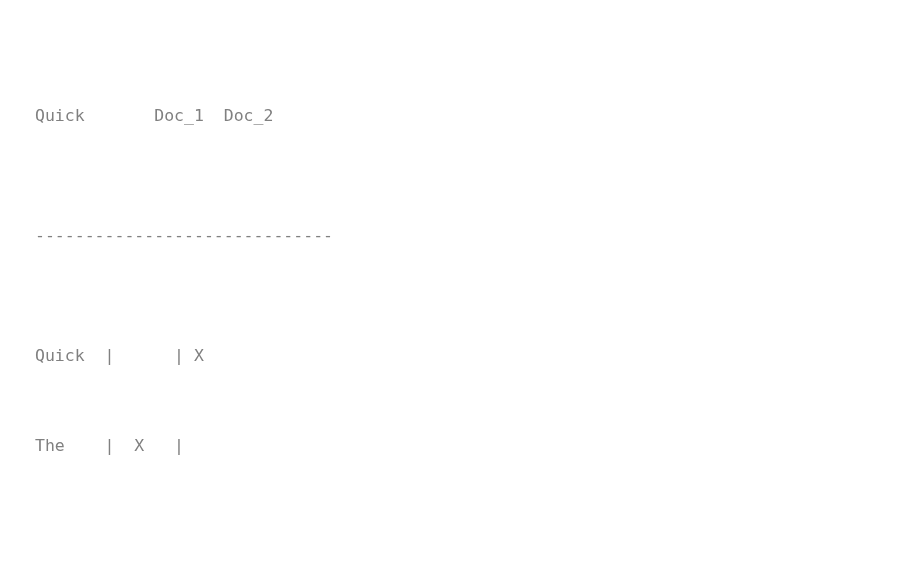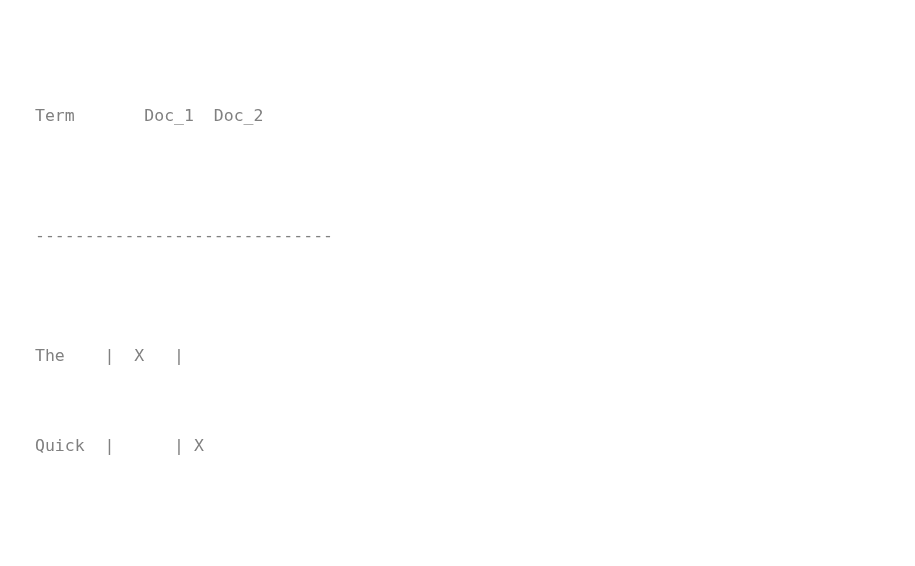--- a/index.html
+++ b/index.html
@@ -35,26 +35,26 @@
     white-space: pre;
     display: block;
     height: 30px;
   }
 </style>
 </head>
 <body>
 
 <div id="matrix-output">
 
-  <span class="out-line">Term       Doc_1  Doc_2</span>
+  <span class="out-line">Quick       Doc_1  Doc_2</span>
 
   <span class="rule-line">------------------------------</span>
 
+  <span class="out-line">Quick  |      | X</span>
   <span class="out-line">The    |  X   |</span>
-  <span class="out-line">Quick  |      | X</span>
   
   
   
   
   
   
   
   
   
   

